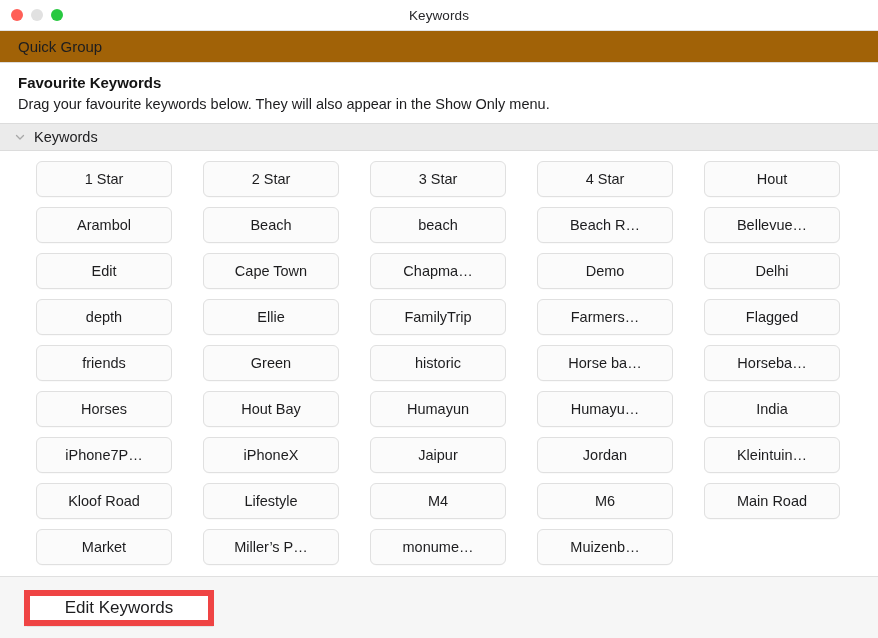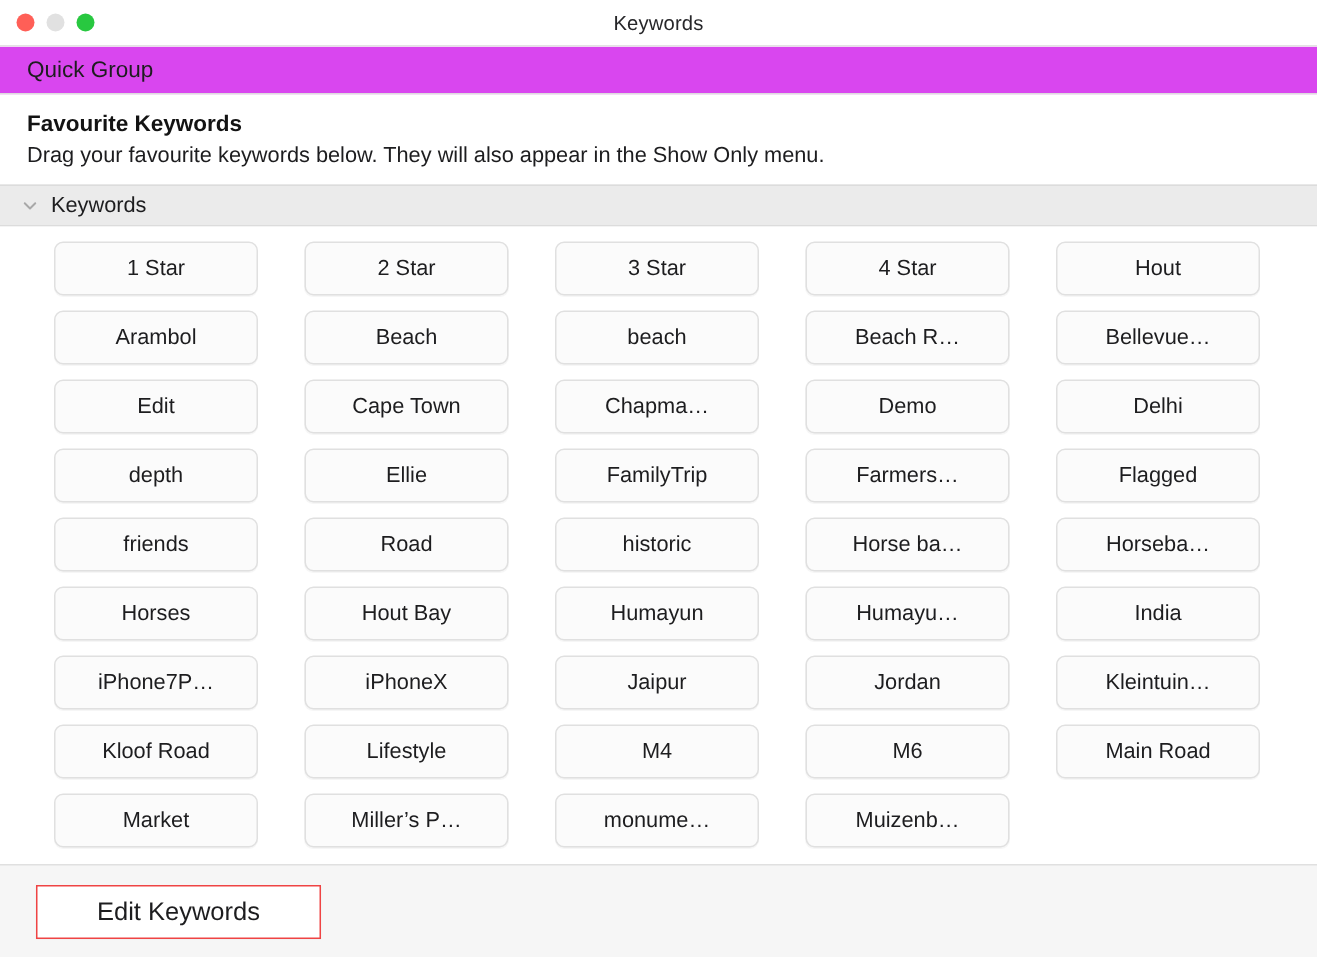--- a/index.html
+++ b/index.html
@@ -53,21 +53,21 @@
     text-align: center;
     font-size: 13.5px;
     color: #27272a;
     letter-spacing: 0.1px;
   }
 
   
   .quick-group-band {
     flex: 0 0 32px;
     height: 32px;
-    background: #d946ef;
+    background: #a16207;
     border-bottom: 1px solid #dcdcdc;
     display: flex;
     align-items: center;
     padding-left: 18px;
     box-sizing: border-box;
     text-align: center;
   }
   .quick-group-label {
     font-size: 15px;
     color: #1d1d1f;
@@ -169,21 +169,21 @@
     align-items: center;
     padding-left: 24px;
     box-sizing: border-box;
   }
   .edit-keywords-button {
     height: 36px;
     min-width: 190px;
     padding: 0 20px;
     box-sizing: border-box;
     background: #ffffff;
-    border: 1px solid #ef4444;
+    border: 6px solid #ef4444;
     border-radius: 0;
     box-shadow: 0 0.5px 1px rgba(0,0,0,0.07);
     font-family: "Liberation Sans", sans-serif;
     font-size: 17px;
     color: #1d1d1f;
     display: flex;
     align-items: center;
     justify-content: center;
     cursor: default;
   }
@@ -236,21 +236,21 @@
         <div class="keyword-chip">Cape Town</div>
         <div class="keyword-chip">Chapma…</div>
         <div class="keyword-chip">Demo</div>
         <div class="keyword-chip">Delhi</div>
         <div class="keyword-chip">depth</div>
         <div class="keyword-chip">Ellie</div>
         <div class="keyword-chip">FamilyTrip</div>
         <div class="keyword-chip">Farmers…</div>
         <div class="keyword-chip">Flagged</div>
         <div class="keyword-chip">friends</div>
-        <div class="keyword-chip">Road</div>
+        <div class="keyword-chip">Green</div>
         <div class="keyword-chip">historic</div>
         <div class="keyword-chip">Horse ba…</div>
         <div class="keyword-chip">Horseba…</div>
         <div class="keyword-chip">Horses</div>
         <div class="keyword-chip">Hout Bay</div>
         <div class="keyword-chip">Humayun</div>
         <div class="keyword-chip">Humayu…</div>
         <div class="keyword-chip">India</div>
         <div class="keyword-chip">iPhone7P…</div>
         <div class="keyword-chip">iPhoneX</div>

